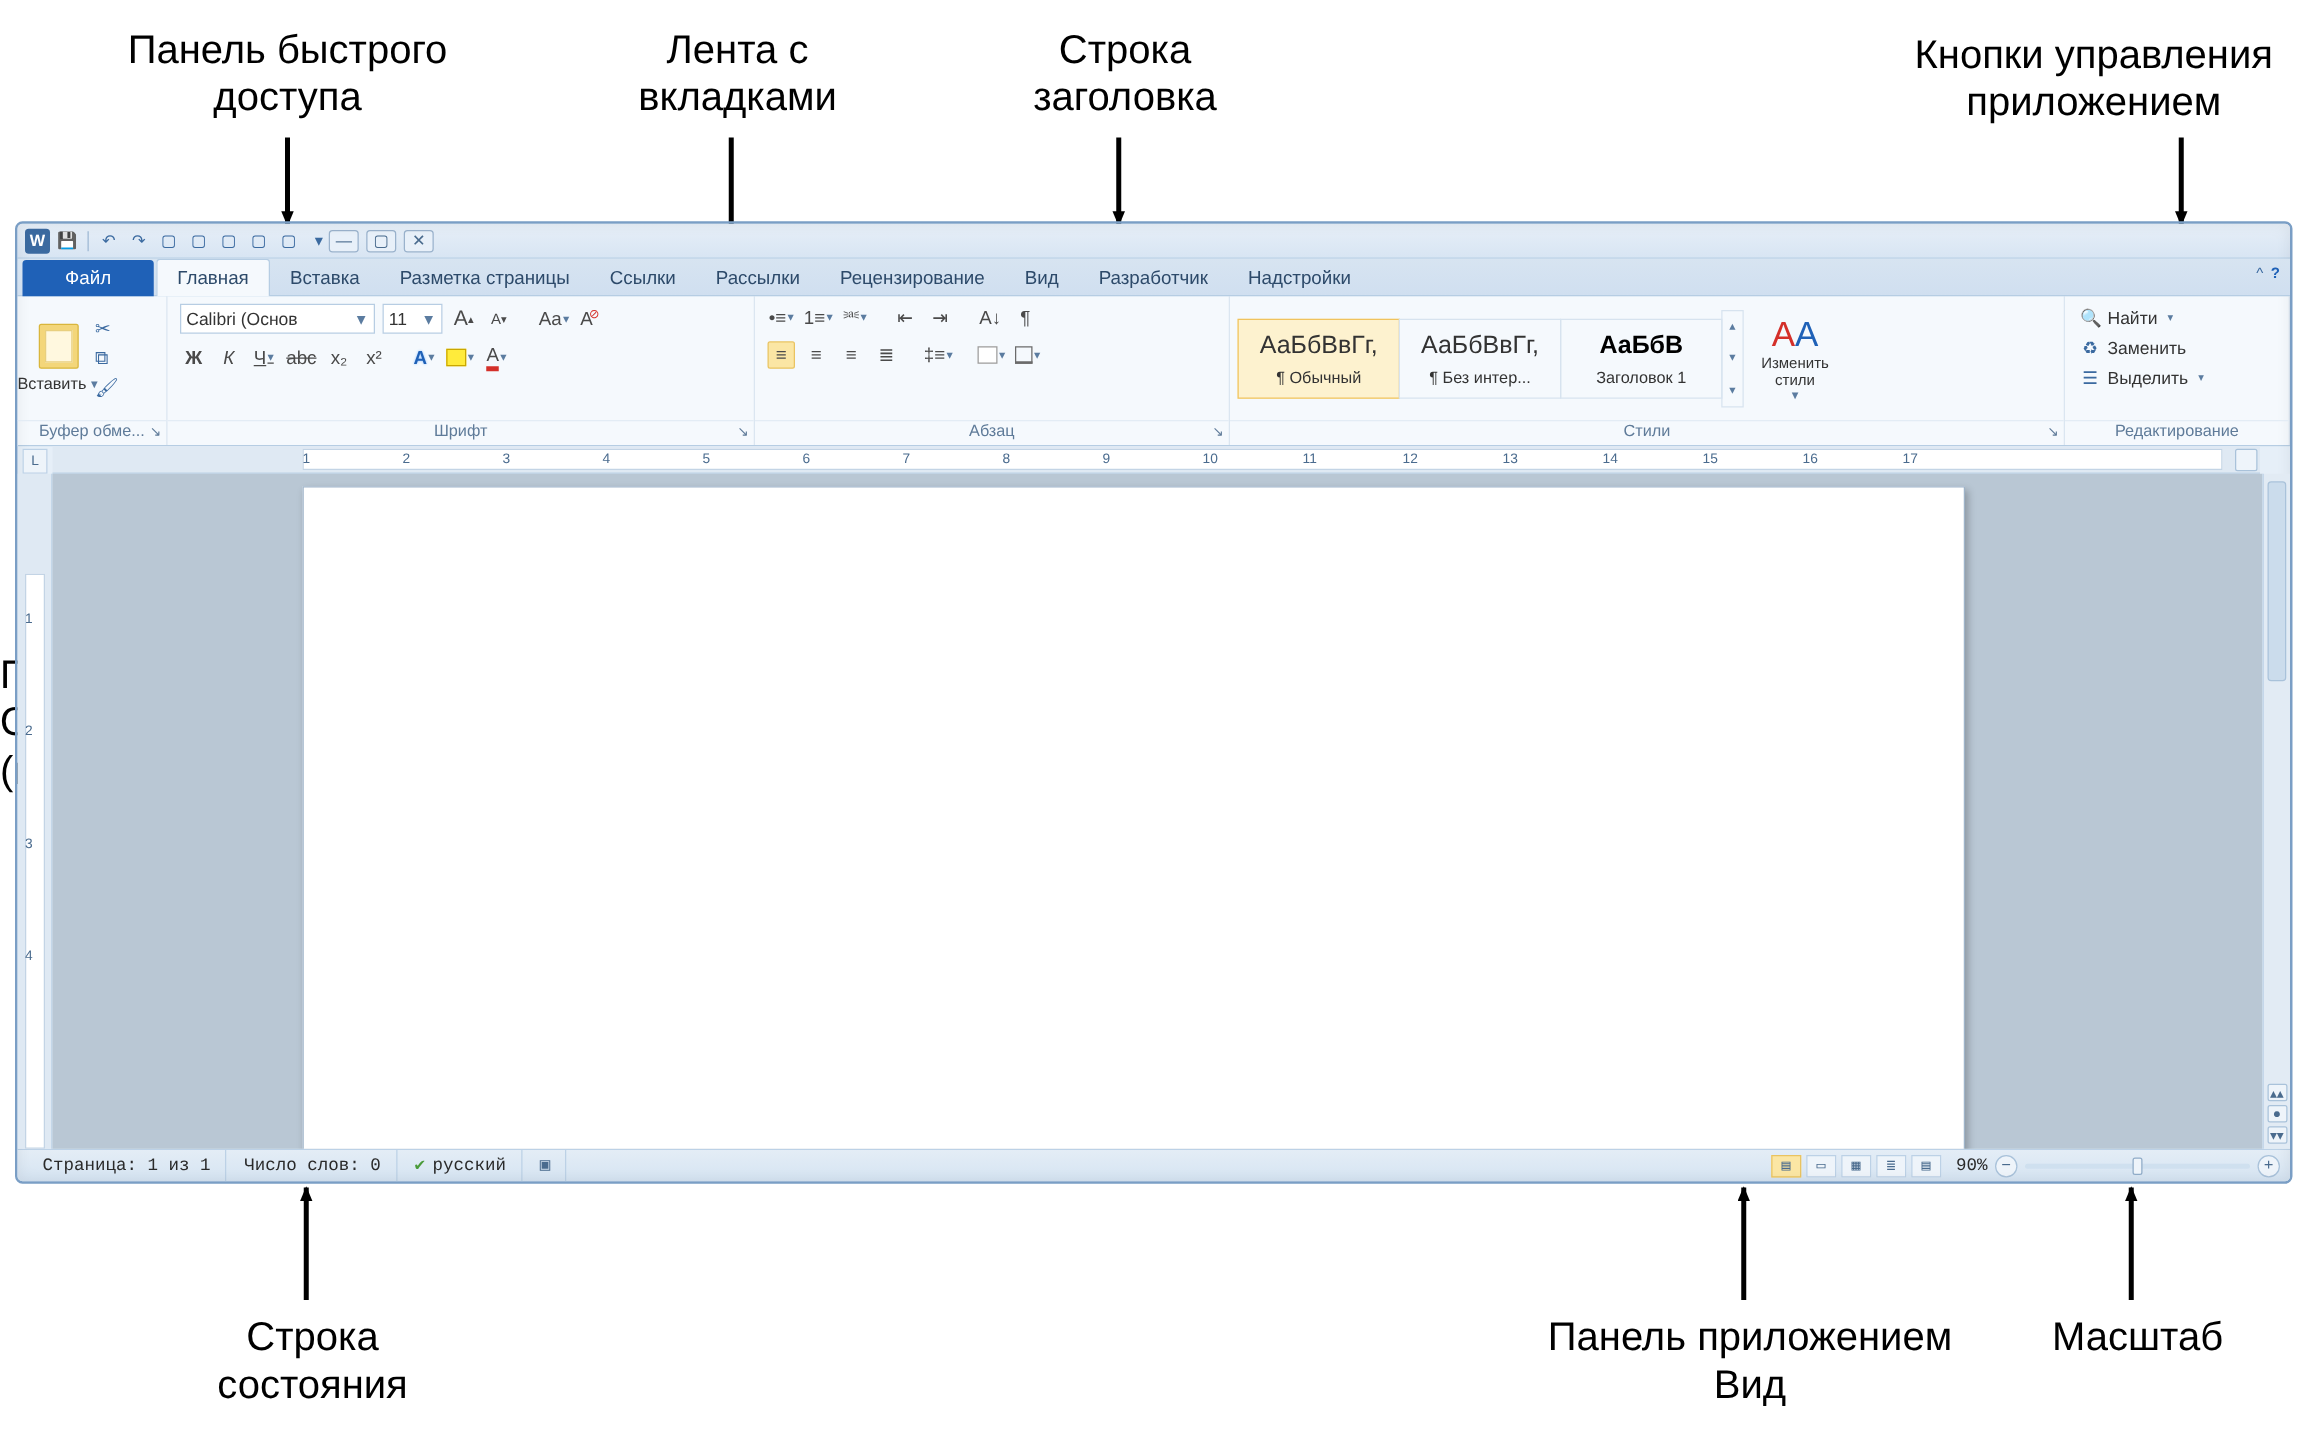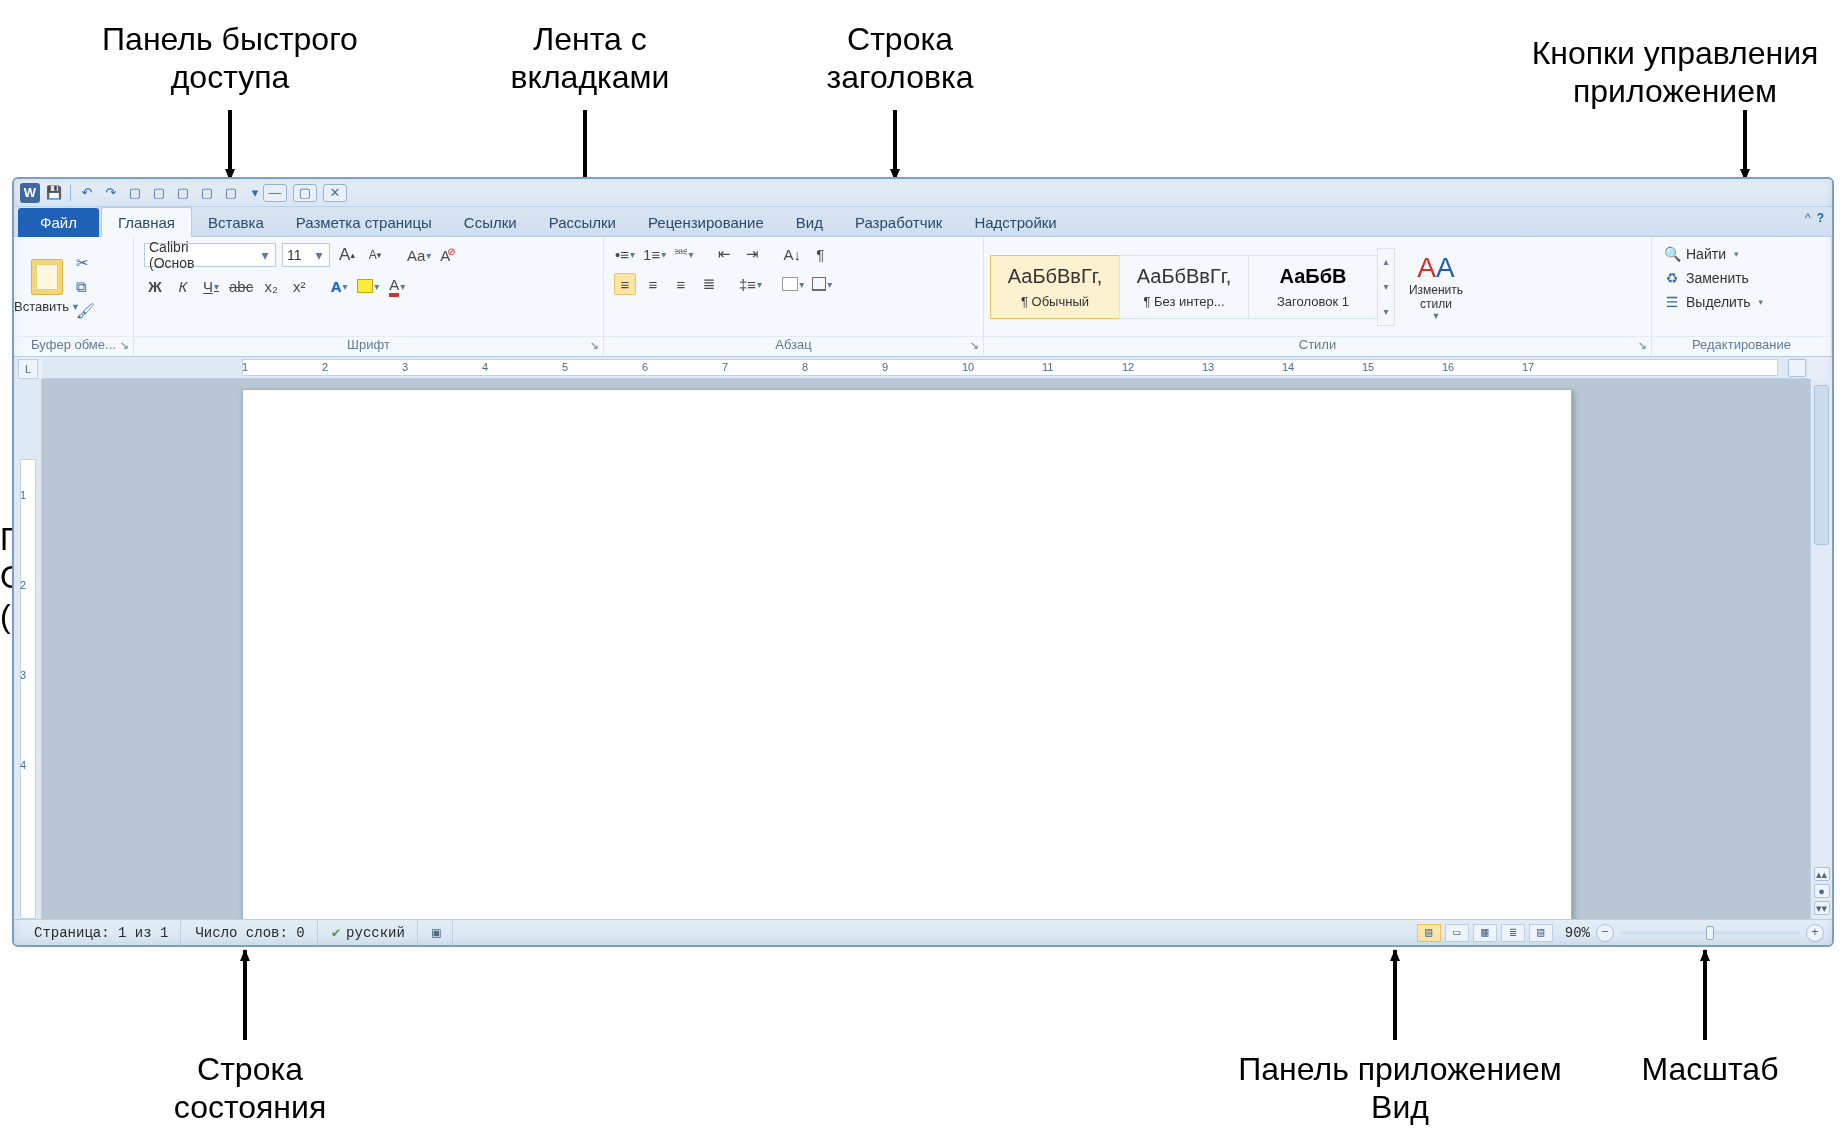--- a/index.html
+++ b/index.html
@@ -21,21 +21,21 @@
   .qat-ico{width:16px;height:16px;color:#3b6aa0;display:flex;align-items:center;justify-content:center;font-size:13px;}
   .qat-sep{width:1px;height:16px;background:#9db8d4;}
   .title-text{flex:1;text-align:center;font-size:17px;color:#2a2a2a;}
   .win-controls{display:flex;gap:6px;}
   .win-btn{width:24px;height:18px;border:1px solid #9ab2cc;border-radius:3px;
            display:flex;align-items:center;justify-content:center;background:#e8f0f9;
            color:#4a6b8e;font-size:13px;}
   .tabs{display:flex;align-items:flex-end;height:30px;padding-left:4px;
         background:linear-gradient(#d7e4f1,#d0dff0);border-bottom:1px solid #b6cde3;position:relative;}
   .tab{padding:6px 16px;font-size:15px;color:#2d4a6a;cursor:pointer;position:relative;top:1px;}
-  .tab.file{background:#1f61b7;color:#fff;border-radius:3px 3px 0 0;margin-right:2px;padding:6px 22px;}
+  .tab.file{background:#1f61b7;color:#fff;border-radius:3px 3px 0 0;margin-right:2px;padding:6px 34px;}
   .tab.active{background:#f5f9fd;border:1px solid #b6cde3;border-bottom:none;border-radius:3px 3px 0 0;}
   .tabs-right{position:absolute;right:8px;top:4px;display:flex;gap:6px;align-items:center;color:#3b6aa0;}
   .ribbon{display:flex;height:120px;background:#f5f9fd;border-bottom:1px solid #b6cde3;}
   .group{border-right:1px solid #dbe6f1;display:flex;flex-direction:column;}
   .group-body{flex:1;display:flex;align-items:center;padding:6px 10px;gap:6px;}
   .group-label{height:20px;font-size:13px;color:#5f7b99;display:flex;align-items:flex-start;justify-content:center;
                border-top:1px solid #e3ecf5;position:relative;padding:0 6px;}
   .dialog-launcher{position:absolute;right:4px;top:2px;font-size:11px;color:#5f7b99;}
   
   .clip{width:120px;}
@@ -126,21 +126,21 @@
 <body>
 
 <div class="stage">
 
   <div class="callout" style="left:70px;top:20px;width:320px;white-space:pre-line;">Панель быстрого
 доступа</div>
   <div class="callout" style="left:460px;top:20px;width:260px;white-space:pre-line;">Лента с
 вкладками</div>
   <div class="callout" style="left:790px;top:20px;width:220px;white-space:pre-line;">Строка
 заголовка</div>
-  <div class="callout" style="left:1510px;top:34px;width:330px;white-space:pre-line;">Кнопки управления
+  <div class="callout" style="left:1510px;top:24px;width:330px;white-space:pre-line;">Кнопки управления
 приложением</div>
   <div class="callout" style="left:0px;top:520px;width:400px;white-space:pre-line;text-align:left;">Представление Microsoft
 Office Backstage
 (вкладка Файл)</div>
   <div class="callout" style="left:560px;top:660px;width:320px;">Группы элементов</div>
   <div class="callout" style="left:330px;top:770px;width:360px;">Масштабные линейки</div>
   <div class="callout" style="left:1070px;top:660px;width:330px;">Полоса прокрутки</div>
   <div class="callout" style="left:940px;top:790px;width:460px;white-space:pre-line;">Переход по объектам
 документа и выбор объекта
 перехода</div>
@@ -242,21 +242,21 @@
         </div>
         <div class="group-label">
           <span>Буфер обме...</span>
           <span class="dialog-launcher">↘</span>
         </div>
       </div>
 
       <div class="group fontg">
         <div class="group-body">
           <div class="fg-row">
-            <div class="combo" style="width:132px;gap:32px;">
+            <div class="combo" style="width:156px;gap:32px;">
               <span style="flex:1;">Calibri (Основ</span>
                 <span class="dd">▾</span>
             </div>
             <div class="combo" style="width:48px;">
               <span style="flex:1;">11</span>
                 <span class="dd">▾</span>
             </div>
             <div class="ico btn-drop">
                 <span style="font-size:17px;">A</span>
                 <sup style="font-size:9px;">▴</sup>

